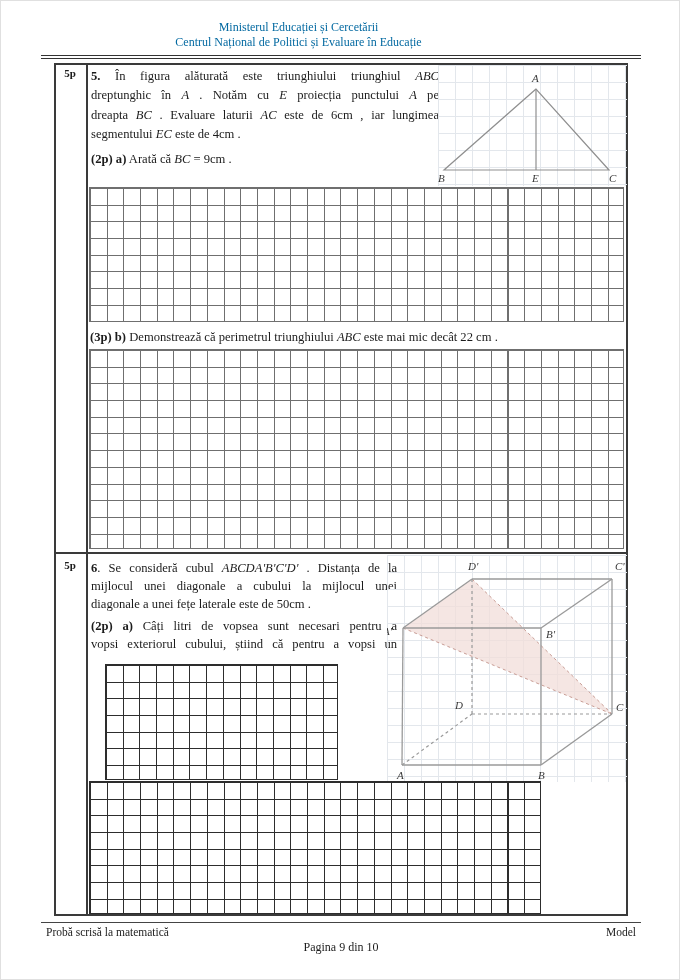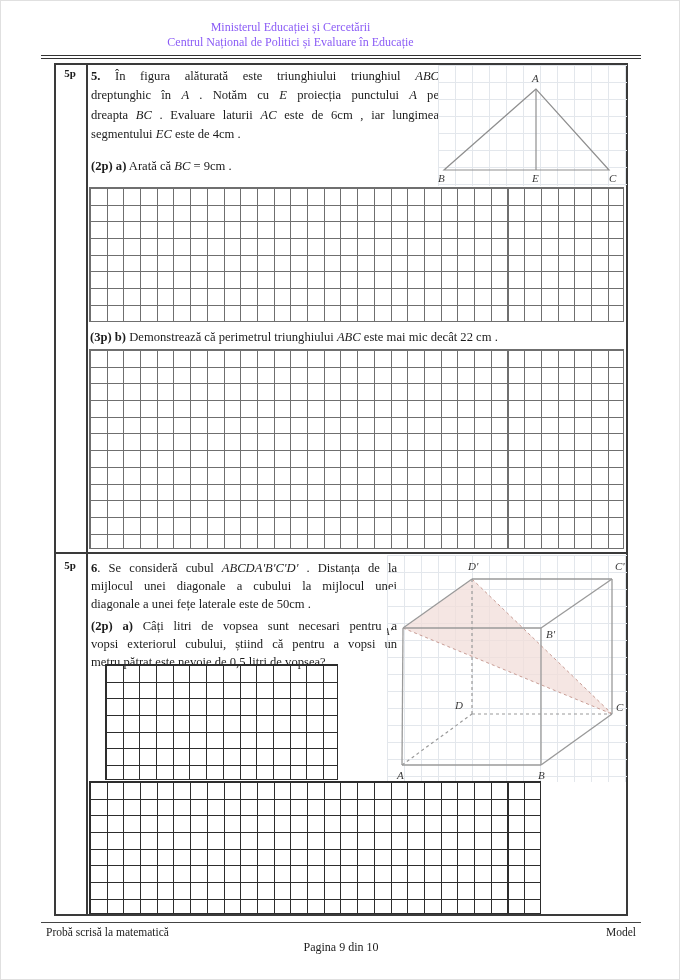--- a/index.html
+++ b/index.html
@@ -1,39 +1,39 @@
 <!DOCTYPE html>
 <html><head>
 <meta charset="utf-8">
 <style>
   html,body{margin:0;padding:0;background:#fafafa;}
   .page{
     position:relative;width:680px;height:980px;background:#ffffff;
     font-family:"Liberation Serif","DejaVu Serif",serif;color:#1c1c1c;
     overflow:hidden;border:1px solid #e0e0e0;box-sizing:border-box;
   }
-  .hdr{position:absolute;top:19px;left:8px;width:563px;text-align:center;
-       font-size:12px;line-height:15px;color:#8b5cf6;}
+  .hdr{position:absolute;top:19px;left:16px;width:563px;text-align:center;
+       font-size:12px;line-height:15px;color:#0369a1;}
   .dbl{position:absolute;top:54px;left:40px;width:600px;height:2px;
        border-top:1px solid #333;border-bottom:1px solid #333;}
   .tbl{position:absolute;left:53px;top:62px;width:574px;height:853px;
        border:2px solid #3a3a3a;box-sizing:border-box;}
   .colline{position:absolute;left:85px;top:62px;height:853px;width:0;
        border-left:2px solid #3a3a3a;}
   .rowline{position:absolute;left:53px;top:551px;width:574px;height:0;
        border-top:2px solid #3a3a3a;}
   .pts{position:absolute;left:56px;width:26px;text-align:center;
        font-weight:bold;font-size:11px;}
   .ptext{position:absolute;font-size:12.6px;}
   .p5{left:90px;top:66px;width:348px;line-height:19.3px;}
   .p5b{left:89px;top:327px;width:537px;line-height:18px;}
   .p6{left:90px;top:558px;width:306px;line-height:18px;}
   .tline{white-space:nowrap;}
   .tline.just{white-space:normal;text-align:justify;text-align-last:justify;}
-  .tline.gap{margin-top:13px;}
+  .tline.gap{margin-top:6px;}
   .tline.gap2{margin-top:4px;}
   .b{font-weight:bold;}
   .i{font-style:italic;}
   .grid{position:absolute;box-sizing:border-box;border:1px solid currentColor;
     background-image:
       repeating-linear-gradient(to right, currentColor 0 1px, transparent 1px 16.7px),
       repeating-linear-gradient(to bottom, currentColor 0 1px, transparent 1px 16.7px);}
   .grid-gray{color:#6f6f6f;}
   .grid-dark{color:#2d2d2d;}
   .g1{left:88px;top:186px;width:535px;height:135px;}
@@ -105,21 +105,20 @@
     </div>
 
   <div class="grid grid-gray g2"></div>
 
   <div class="ptext p6">
       <div class="tline just"><span class="b">6</span><span>. Se consideră cubul </span><span class="i">ABCDA'B'C'D'</span><span> . Distanța de la</span></div>
       <div class="tline just"><span>mijlocul unei diagonale a cubului la mijlocul unei</span></div>
       <div class="tline"><span>diagonale a unei fețe laterale este de 50cm .</span></div>
       <div class="tline just gap2"><span class="b">(2p) a)</span><span> Câți litri de vopsea sunt necesari pentru a</span></div>
       <div class="tline just"><span>vopsi exteriorul cubului, știind că pentru a vopsi un</span></div>
-      <div class="tline"><span>metru pătrat este nevoie de 0,5 litri de vopsea?</span></div>
     </div>
 
   <div class="fig fig-cube">
     <svg width="240" height="227" viewBox="0 0 240 227">
       <polygon points="16,73 85,24 225,159" fill="#f2ded9" fill-opacity="0.75" stroke="none"></polygon>
       <g stroke="#c89c94" stroke-width="1" stroke-dasharray="3,3" fill="none">
         <line x1="16" y1="73" x2="225" y2="159"></line>
         <line x1="85" y1="24" x2="225" y2="159"></line>
       </g>
       <g stroke="#9a9a9a" stroke-width="1.2" stroke-dasharray="3,3" fill="none">

